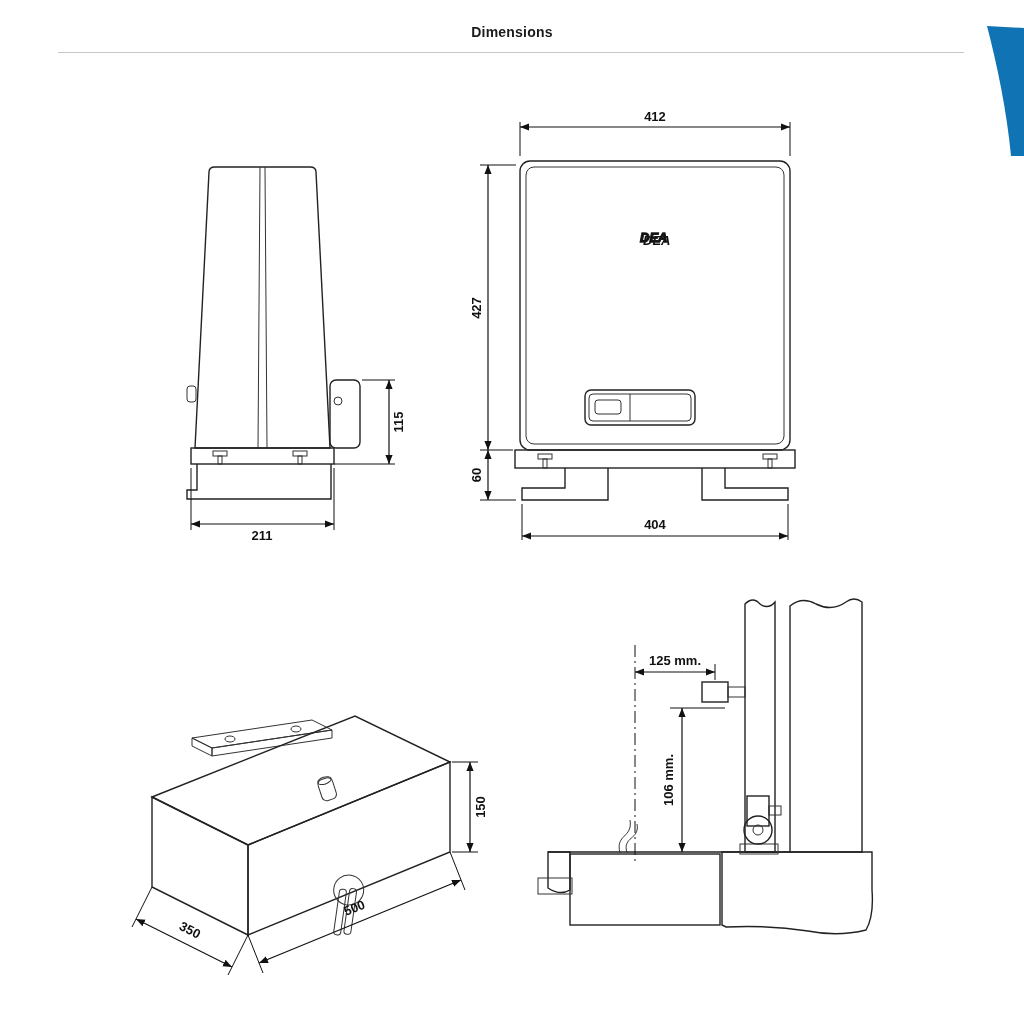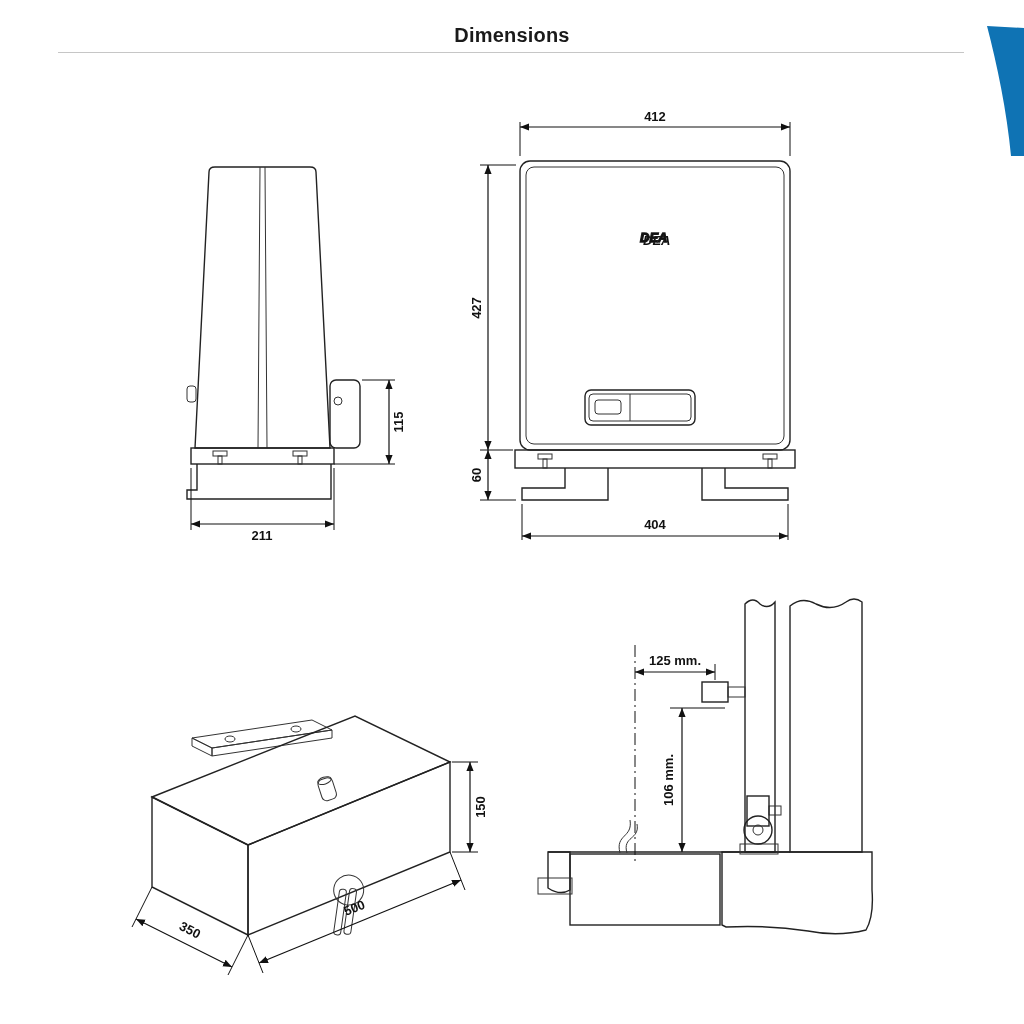--- a/index.html
+++ b/index.html
@@ -1,19 +1,19 @@
 <!DOCTYPE html>
 <html><head>
 <meta charset="utf-8">
 <style>
   html,body{margin:0;padding:0;background:#fff;}
   .page{position:relative;width:1024px;height:1024px;background:#fff;overflow:hidden;
         font-family:"Liberation Sans",sans-serif;color:#111;}
   .page-title{position:absolute;top:24px;left:0;width:100%;text-align:center;
-              font-size:20px;font-weight:bold;letter-spacing:.2px;color:#1a1a1a;}
+              font-size:14px;font-weight:bold;letter-spacing:.2px;color:#1a1a1a;}
   .title-rule{position:absolute;top:52px;left:58px;right:60px;height:1px;background:#c6c6c6;}
   .corner-accent{position:absolute;top:26px;right:0;width:40px;height:130px;}
   .drawing{position:absolute;}
   svg text{font-family:"Liberation Sans",sans-serif;font-weight:bold;font-size:13px;fill:#111;}
   .dim{stroke:#111;stroke-width:1.2;fill:none;}
   .ext{stroke:#111;stroke-width:1;fill:none;}
   .ln{stroke:#222;stroke-width:1.4;fill:none;}
   .lnthin{stroke:#333;stroke-width:1;fill:none;}
 </style>
 </head>

